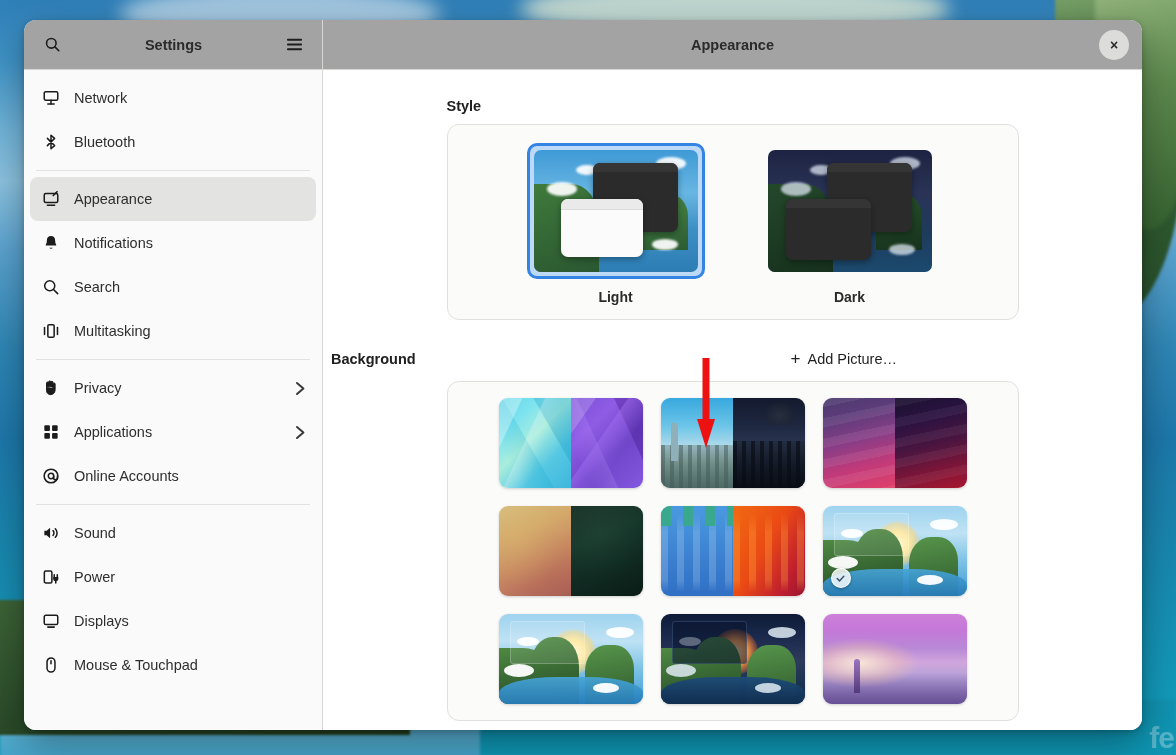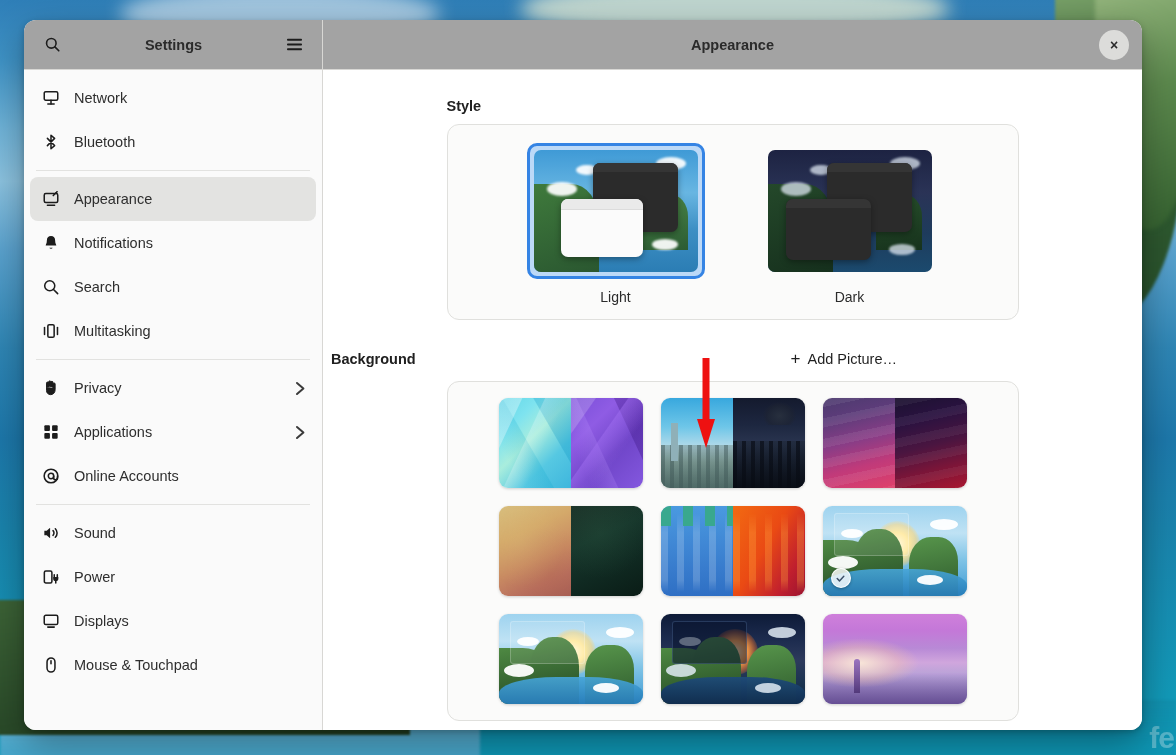--- a/index.html
+++ b/index.html
@@ -243,20 +243,21 @@
     border: 1px solid #e0e0dd;
     border-radius: 12px;
   }
 
   
   #style-card {
     padding: 18px 0 14px 0;
     display: flex;
     justify-content: center;
     gap: 56px;
+    font-weight: bold;
   }
   .style-opt {
     display: flex;
     flex-direction: column;
     align-items: center;
     gap: 10px;
     cursor: pointer;
   }
   .style-thumb-wrap {
     width: 178px; height: 136px;

